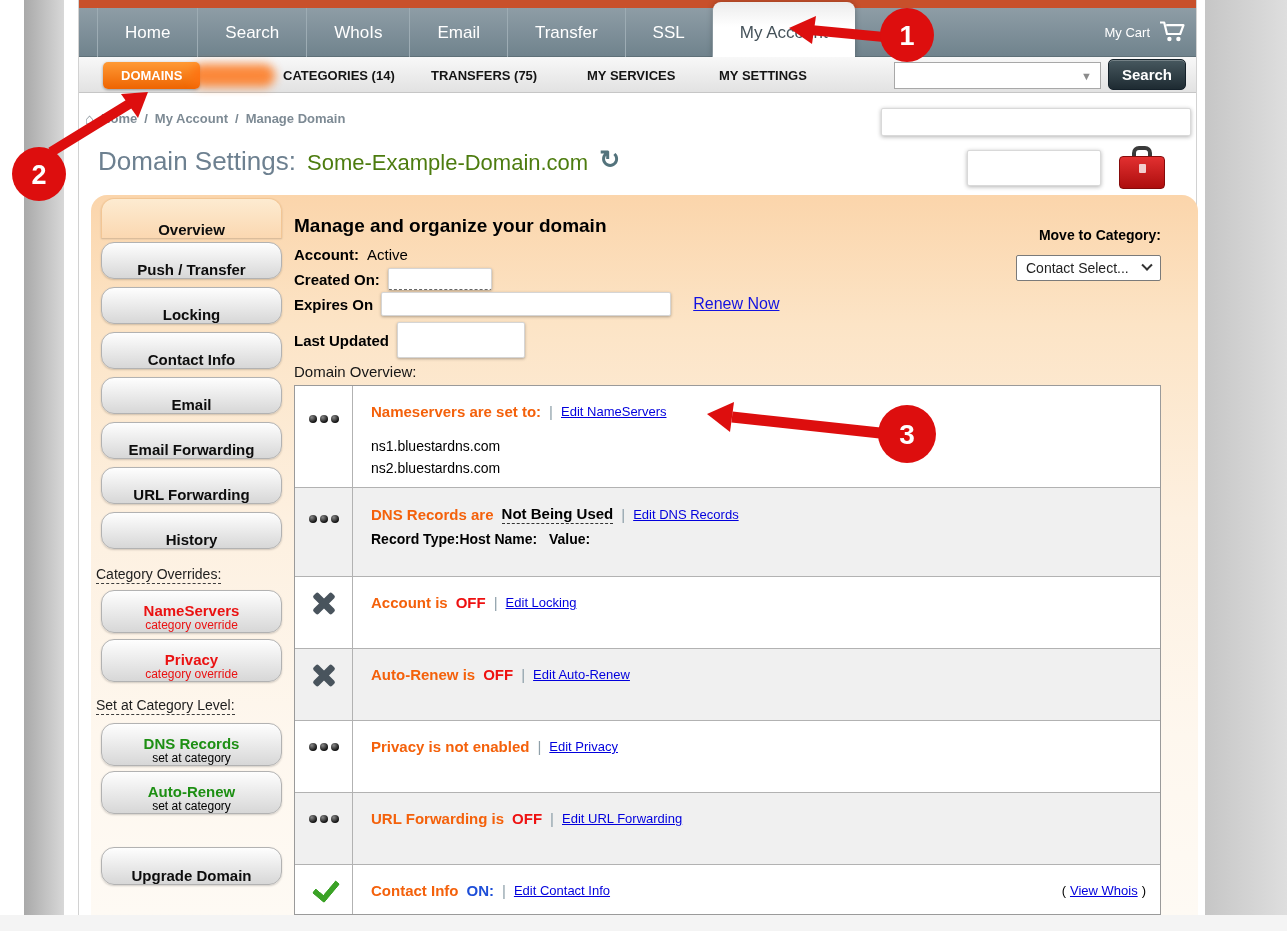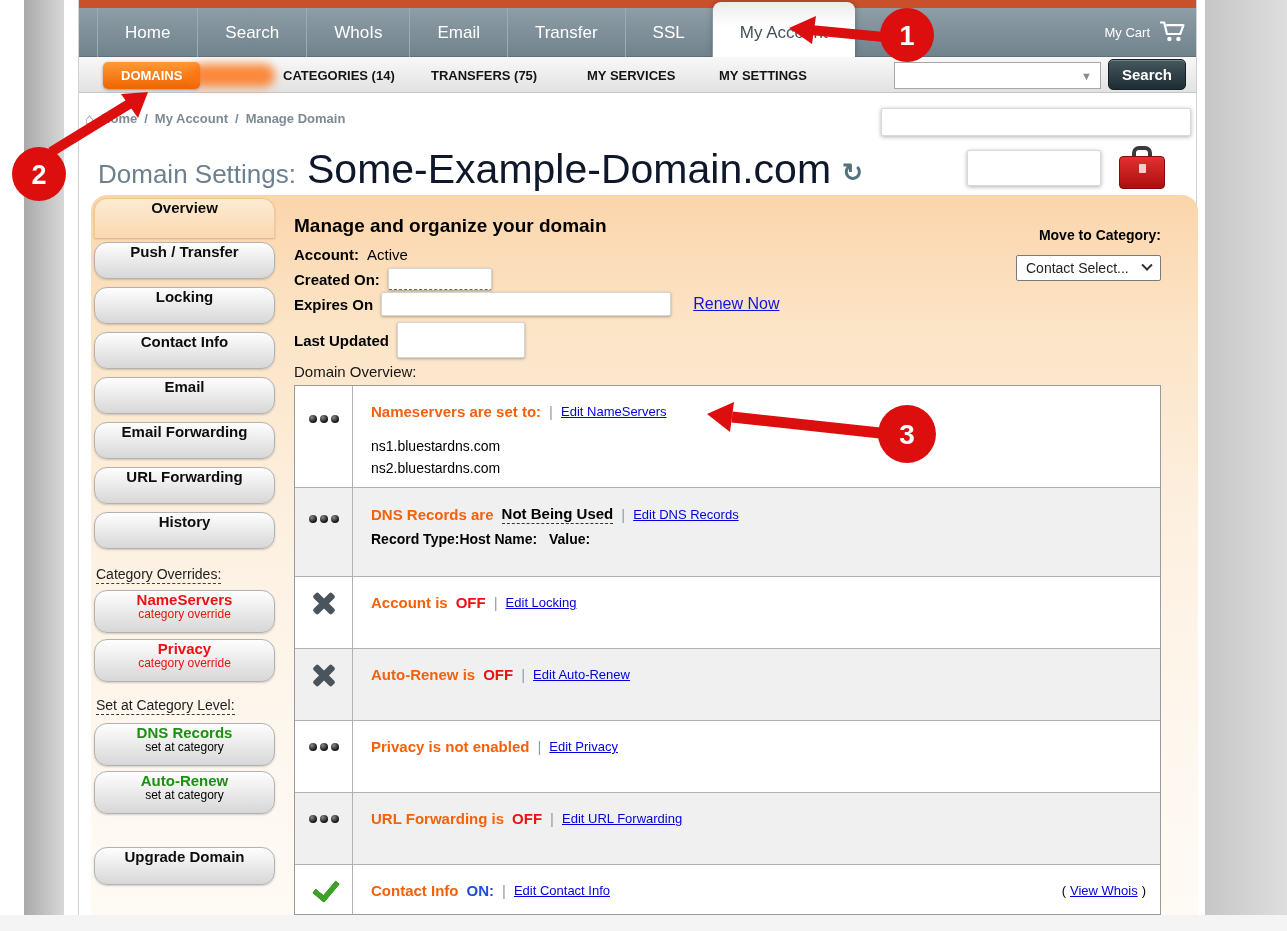--- a/index.html
+++ b/index.html
@@ -57,40 +57,40 @@
 
   
   .breadcrumb { position:absolute; left:6px; top:110px; display:flex; align-items:center; gap:7px;
             font-size:13px; font-weight:bold; color:#7d8a94; }
   .bc-icon { color:#8a959c; font-size:15px; }
   .redact { background:#fff; border:1px solid #d9d9d9; border-radius:2px;
             box-shadow:0 1px 4px rgba(0,0,0,.3); }
   .redact-a { position:absolute; left:802px; top:108px; width:310px; height:28px; }
   .title-row { position:absolute; left:19px; top:146px; display:flex; align-items:baseline; gap:11px; }
   .title-prefix { font-size:26px; color:#6d8090; }
-  .title-domain { font-size:41px; color:#0f172a; }
+  .title-domain { font-size:22px; color:#4d7c0f; }
   .refresh-icon { font-size:25px; color:#53737c; font-weight:bold; position:relative; top:-2px; cursor:pointer; }
   .redact-b { position:absolute; left:888px; top:150px; width:134px; height:36px; }
   .toolbox { position:absolute; left:1040px; top:146px; width:46px; height:44px; cursor:pointer; }
   .toolbox .handle { position:absolute; left:13px; top:0; width:20px; height:13px;
             border:4px solid #3a3a3a; border-bottom:none; border-radius:7px 7px 0 0; }
   .toolbox .body { position:absolute; left:0; top:10px; width:46px; height:33px;
             background:linear-gradient(#e23030,#ad0e0e); border:1px solid #860b0b; border-radius:4px; }
   .toolbox .latch { position:absolute; left:20px; top:18px; width:7px; height:9px;
             background:#f2cfcf; border-radius:1px; }
 
   
   .wrapper { position:absolute; left:12px; top:195px; width:1107px; height:720px;
             border-radius:16px 16px 0 0;
             background:linear-gradient(180deg,#fbd5ab 0%,#fce4c6 18%,#fdf0e0 45%,#fef7ee 75%,#fefaf4 100%); }
 
   
-  .sbtn { position:absolute; left:3px; width:181px; border:1px solid #b2b2b2; border-radius:13px;
+  .sbtn { position:absolute; left:10px; width:181px; border:1px solid #b2b2b2; border-radius:13px;
           background:linear-gradient(#fefefe,#d7d7d7); display:flex; flex-direction:column;
-          align-items:center; justify-content:flex-start; font-weight:bold; font-size:15px; color:#0d0d0d;
+          align-items:center; justify-content:flex-end; font-weight:bold; font-size:15px; color:#0d0d0d;
           box-shadow:0 1px 2px rgba(0,0,0,.18); cursor:pointer; text-align:center; }
   .sbtn.active { background:linear-gradient(#fdebd1,#fbd8b1); border-color:#f3c globally; border:1px solid #f2c695;
           border-bottom:none; border-radius:13px 13px 0 0; }
   .sbtn .sub { font-weight:normal; font-size:12px; margin-top:-1px; color:#000; }
   .sbtn.red  .t, .sbtn.red .sub  { color:#ea1212; }
   .sbtn.green .t { color:#1d8f13; }
   .side-label { position:absolute; left:5px; font-size:14px; color:#1d1d1d; padding-bottom:1px;
           border-bottom:1px dashed #3c3c3c; }
 
   

